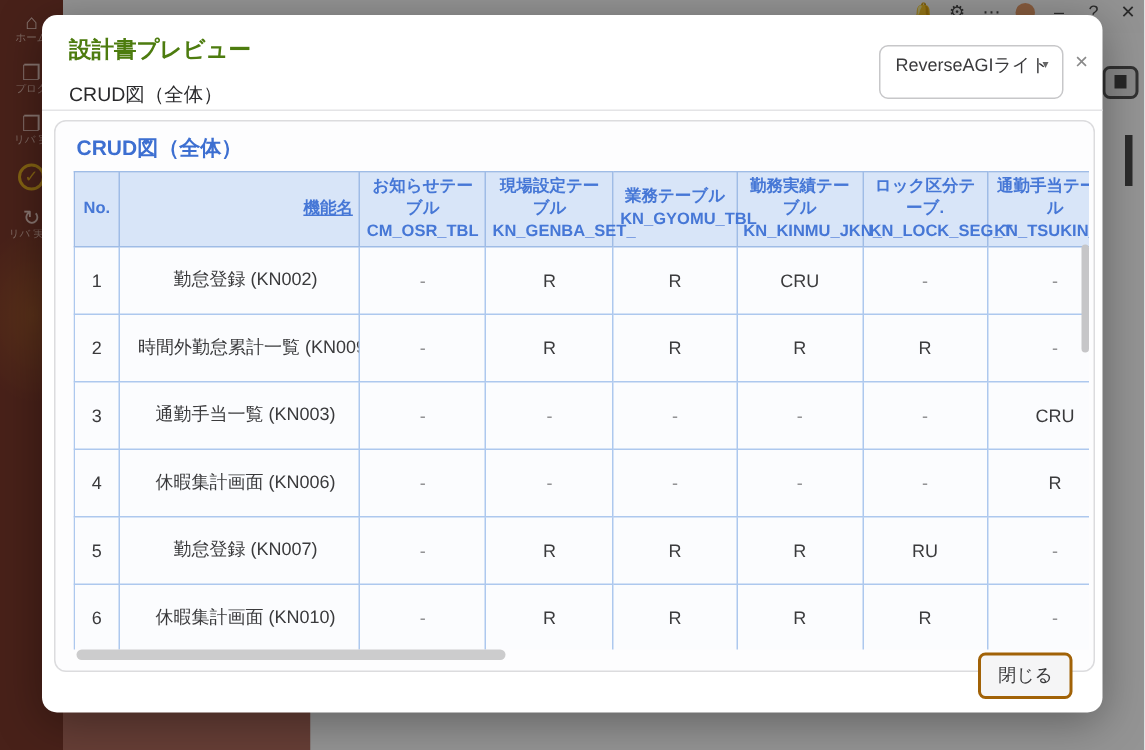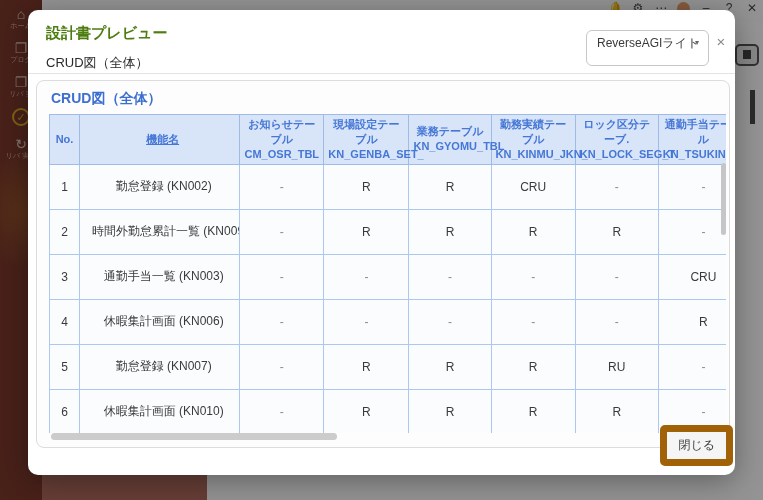--- a/index.html
+++ b/index.html
@@ -41,32 +41,32 @@
   .m-divider { position:absolute; left:0; right:0; top:63px; border-top:1px solid #e4e4e6; }
 
   .content-box { position:absolute; left:8px; right:5px; top:70px; height:368px;
      border:1px solid #dcdcde; border-radius:8px; background:#fdfdfe; overflow:hidden; }
   .crud-title { position:absolute; left:14px; top:9px; font-size:14px; font-weight:bold; color:#3d6fd1; }
 
   .tbl-viewport { position:absolute; left:12px; top:33px; width:677px; height:319px; overflow:hidden; }
   table.crud { border-collapse:collapse; table-layout:fixed; width:700px; background:#fbfcfe; }
   table.crud th { background:#d8e5f8; color:#4677d6; font-size:11px; font-weight:bold;
      border:1px solid #9fbce6; height:42px; padding:2px 4px; text-align:center; vertical-align:middle; line-height:1.35; }
-  table.crud th.col-name { text-align:center; padding-left:10px;text-decoration:underline; }
+  table.crud th.col-name { text-align:right; padding-left:10px;text-decoration:underline; }
   table.crud th .code { display:block; }
   table.crud td { border:1px solid #adc8ee; font-size:12px; color:#3a3a3c; height:45px;
      text-align:center; vertical-align:middle; background:#fbfcfe; padding:0 4px; overflow:hidden; white-space:nowrap; }
   table.crud td.cell-name { text-align:center; padding-left:12px; }
   table.crud td.dash { color:#8b8b8d; }
 
   .vscroll-thumb { position:absolute; right:3px; top:82px; width:5px; height:72px; background:#c6c6c8; border-radius:3px; }
   .hscroll-thumb { position:absolute; left:14px; bottom:7px; width:286px; height:7px; background:#cccccd; border-radius:4px; }
 
-  .m-footer-btn { position:absolute; right:2px; bottom:9px; padding:5px 11px; font-size:12px; color:#3a3a3c;
-     background:#f5f5f6; border:7px solid #a16207; border-radius:5px; cursor:pointer;
+  .m-footer-btn { position:absolute; right:20px; bottom:9px; padding:5px 11px; font-size:12px; color:#3a3a3c;
+     background:#f5f5f6; border:2px solid #a16207; border-radius:5px; cursor:pointer;
      font-family:"Liberation Sans","DejaVu Sans",sans-serif; }
 </style>
 </head>
 <body>
 
 <div id="stage">
 
   <div class="app-topbar">
     <div class="icons" id="topbar-icons">
         <span class="tb-ic">🔔</span>

